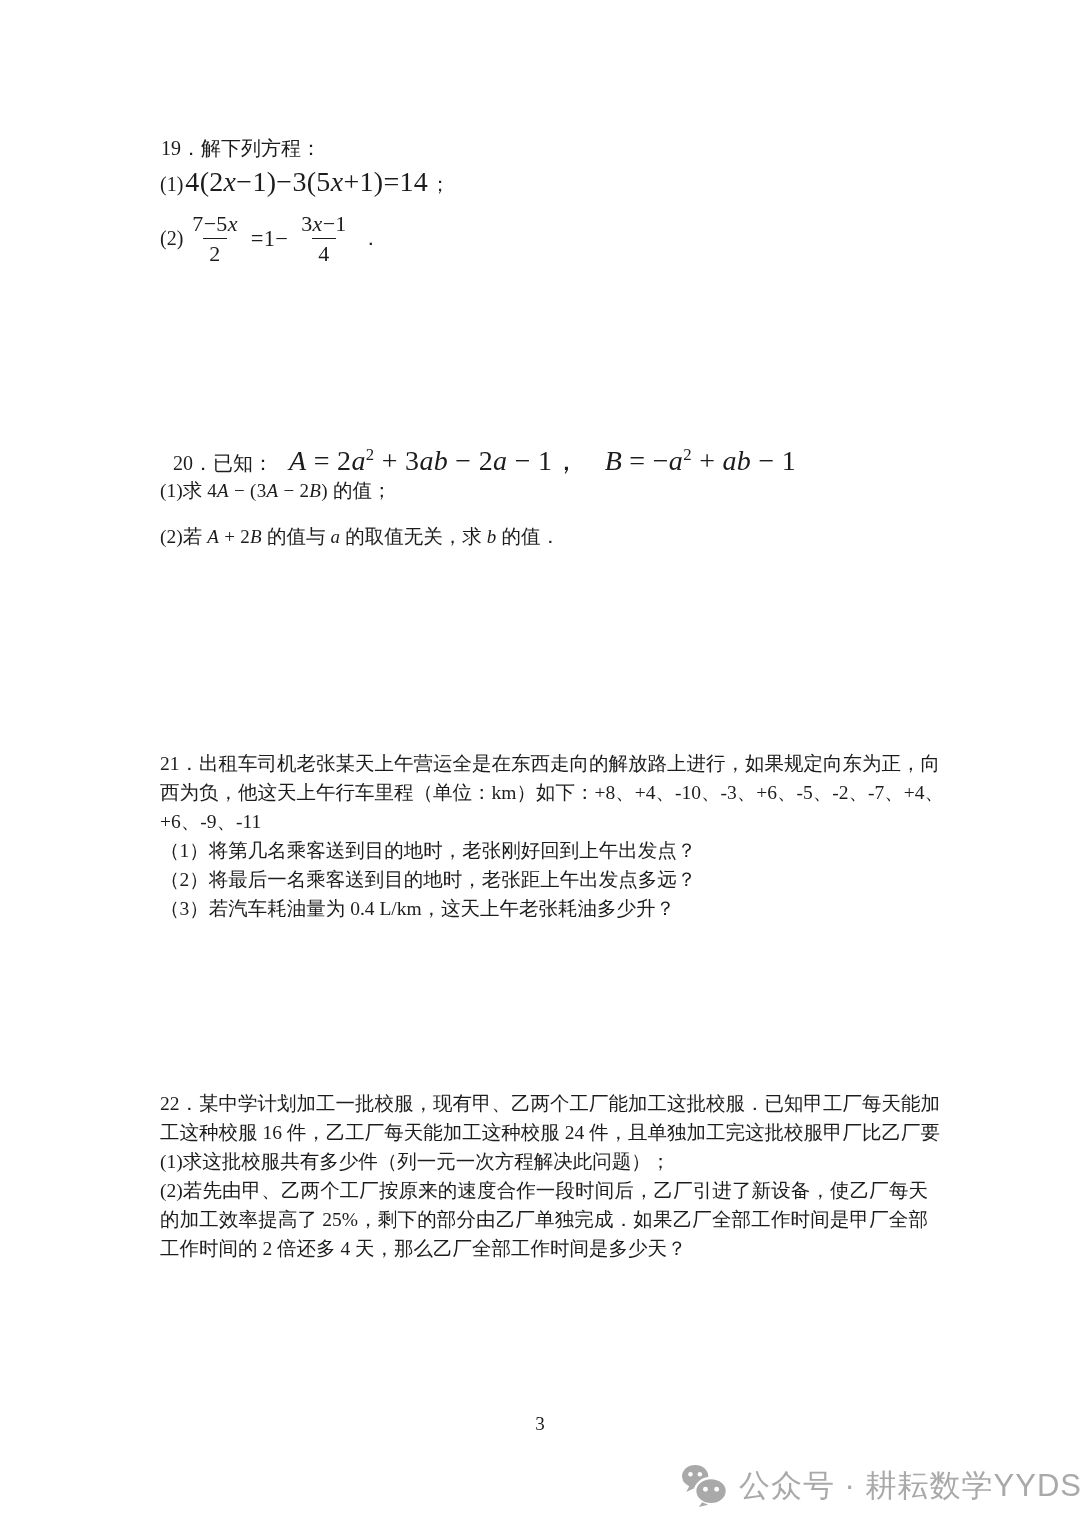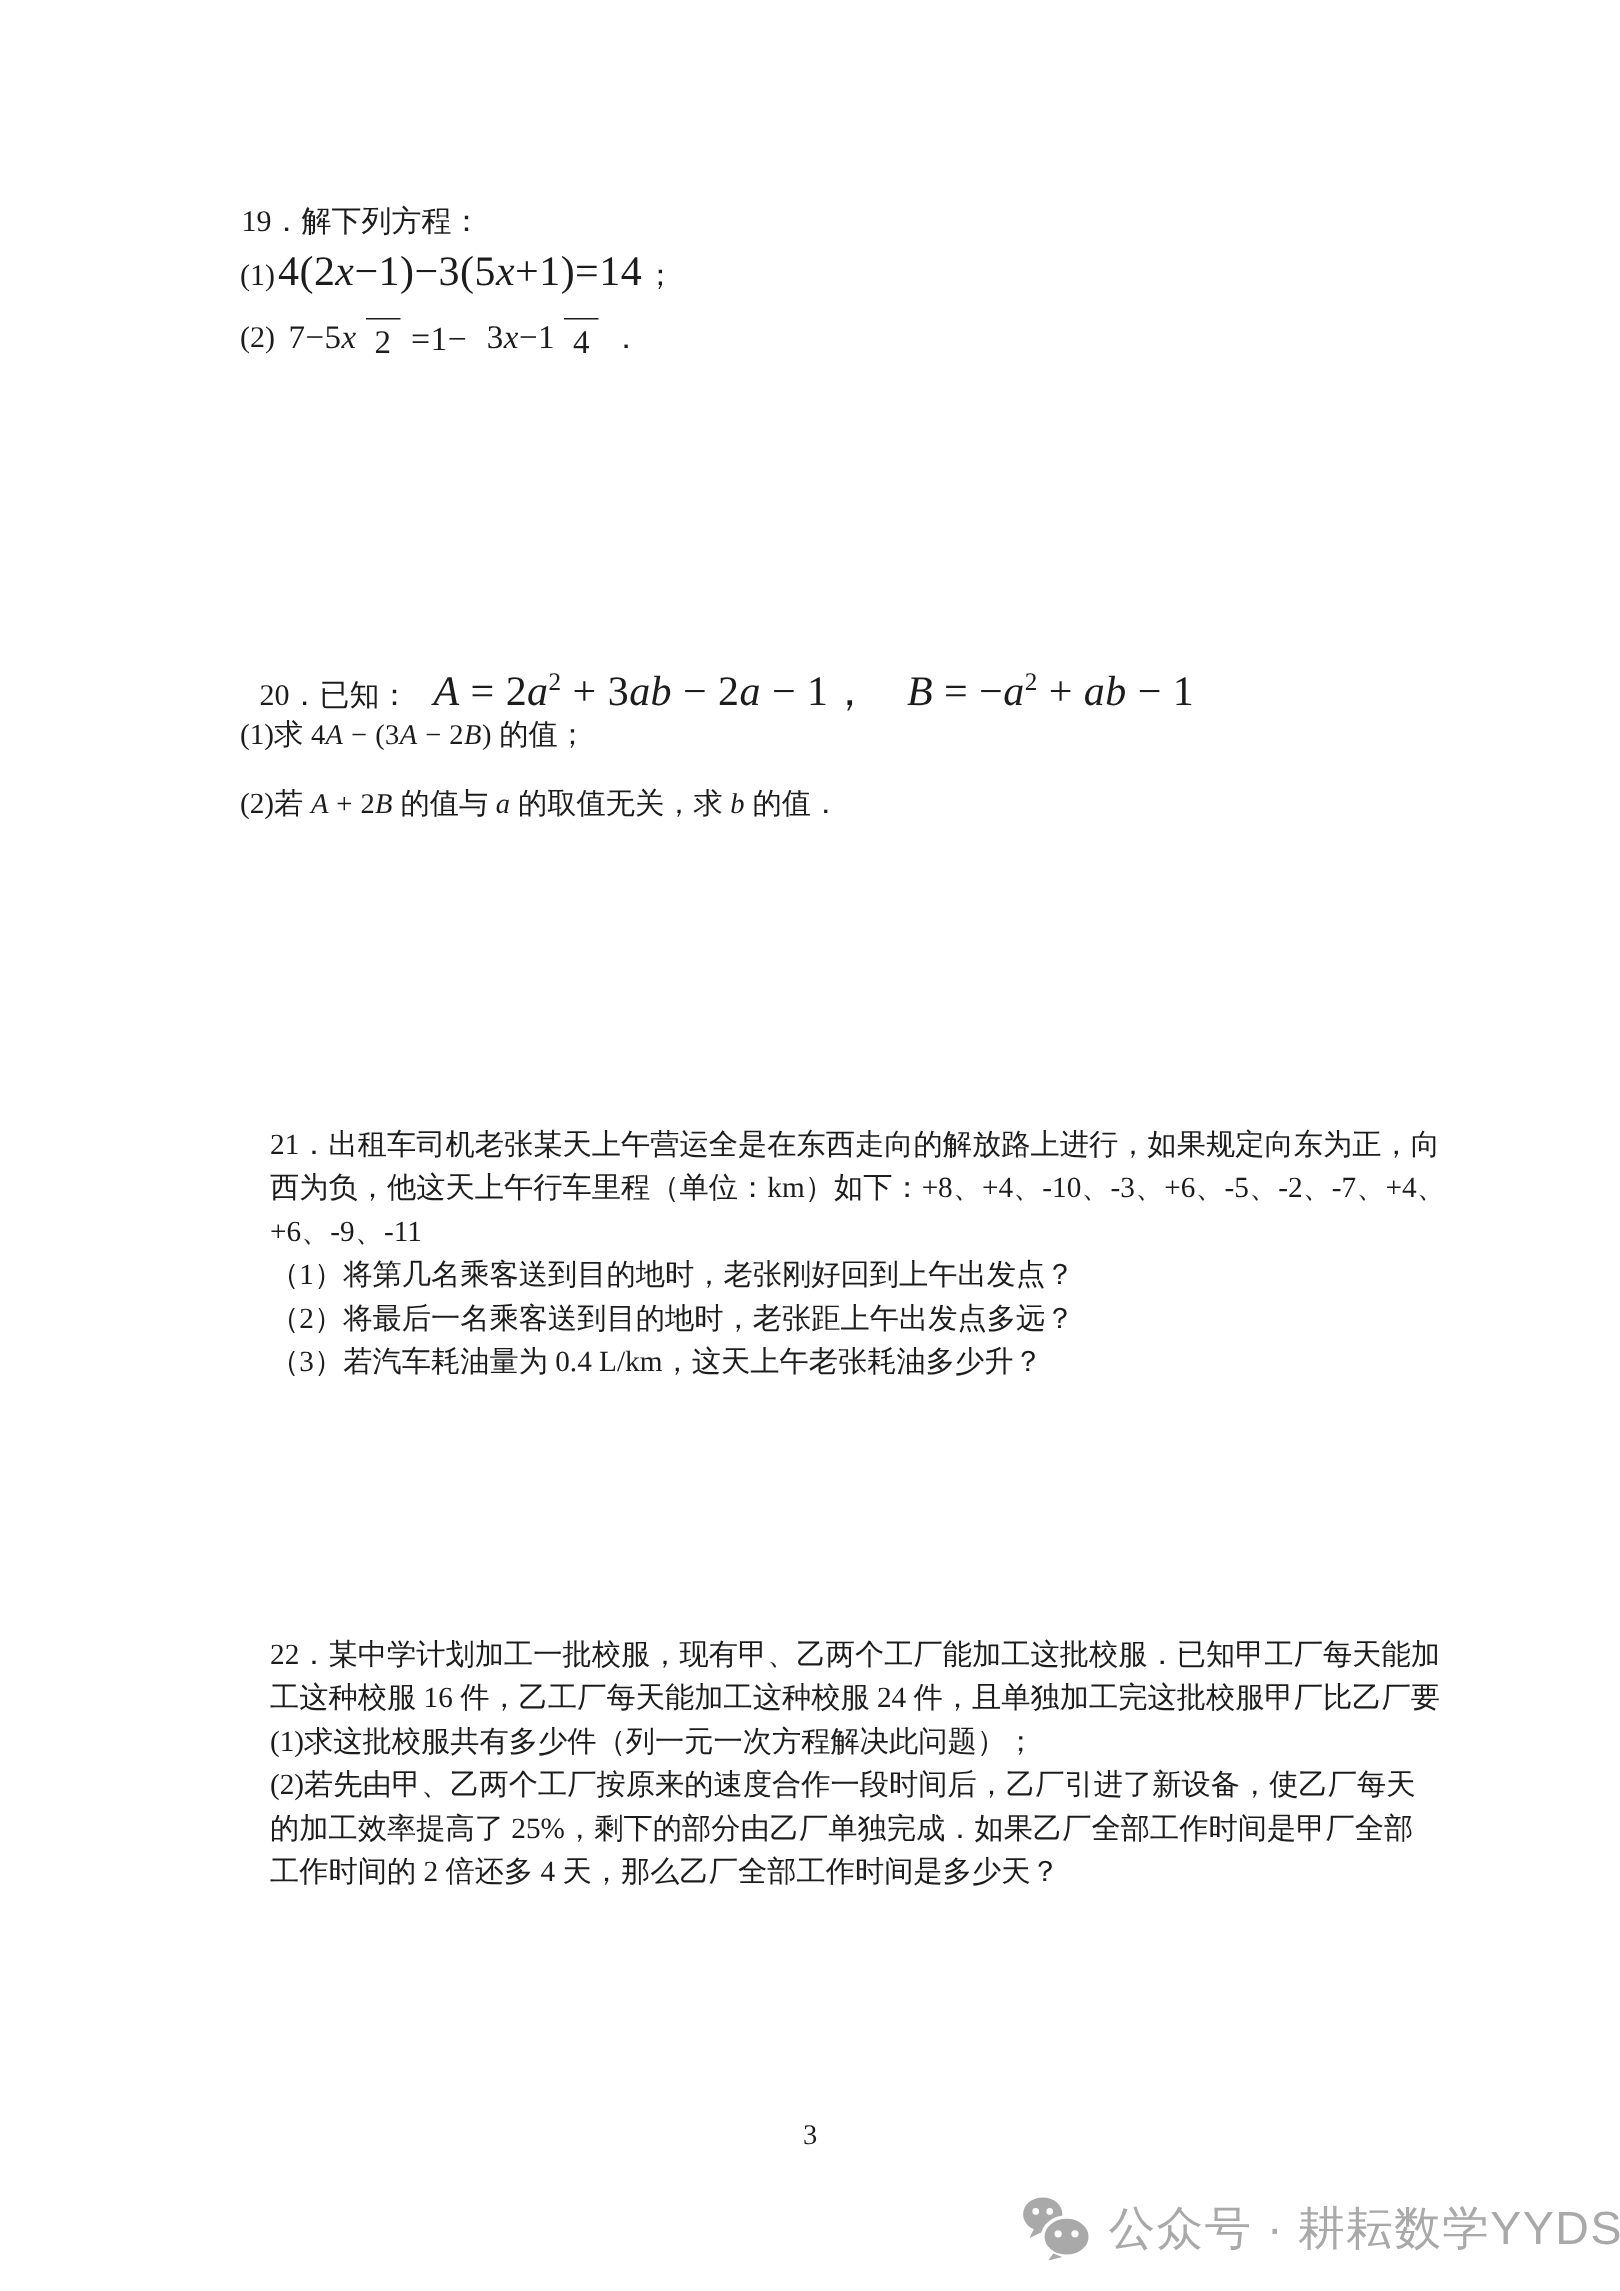--- a/index.html
+++ b/index.html
@@ -6,21 +6,21 @@
   body {
     width:1080px; height:1527px; background:#ffffff; position:relative;
     font-family:"Liberation Serif","DejaVu Serif",serif; color:#1c1c1c;
     overflow:hidden;
   }
   .page { position:absolute; inset:0; }
   .abs { position:absolute; }
 
   
   .line { font-size:19.5px; line-height:29px; white-space:nowrap; }
-  .block .line { white-space:nowrap;margin-left:20px; }
+  .block .line { white-space:nowrap; }
   .jline { text-align:justify; text-align-last:justify; white-space:normal; }
   .block { width:768px; }
 
   
   .qhead { font-size:20px; line-height:29px; white-space:nowrap; }
 
   
   .math { font-size:28px; letter-spacing:0.3px; white-space:nowrap; }
   .math i { font-style:italic; }
   .math sup { font-size:60%; line-height:0; vertical-align:super; }
@@ -31,21 +31,21 @@
   .eqline .punct { font-size:20px; margin-left:2px; }
 
   .mixed { font-size:19.5px; line-height:30px; display:flex; align-items:baseline; white-space:nowrap; }
   .mixed .math { margin:0 5px; }
 
   
   .fracline { display:flex; align-items:center; white-space:nowrap; }
   .fracline .plabel { font-size:20px; margin-right:3px; }
   .fracline .mid { font-size:22.5px; margin:0 7px; }
   .fracline .punct { font-size:20px; margin-left:8px; }
-  .frac { display:inline-flex; flex-direction:row; align-items:center; }
+  .frac { display:inline-flex; flex-direction:column; align-items:center; }
   .frac .num { display:block; padding:0 6px 3px; font-size:22px; line-height:1.05; }
   .frac .den { display:block; border-top:1.7px solid #1c1c1c; padding:3px 6px 0; font-size:22px; line-height:1.05; }
 
   .gap16 { display:inline-block; width:16px; }
   .gap24 { display:inline-block; width:24px; }
 
   
   .footer { top:1412px; left:0; width:1080px; text-align:center; font-size:19px; line-height:24px; }
 
   

